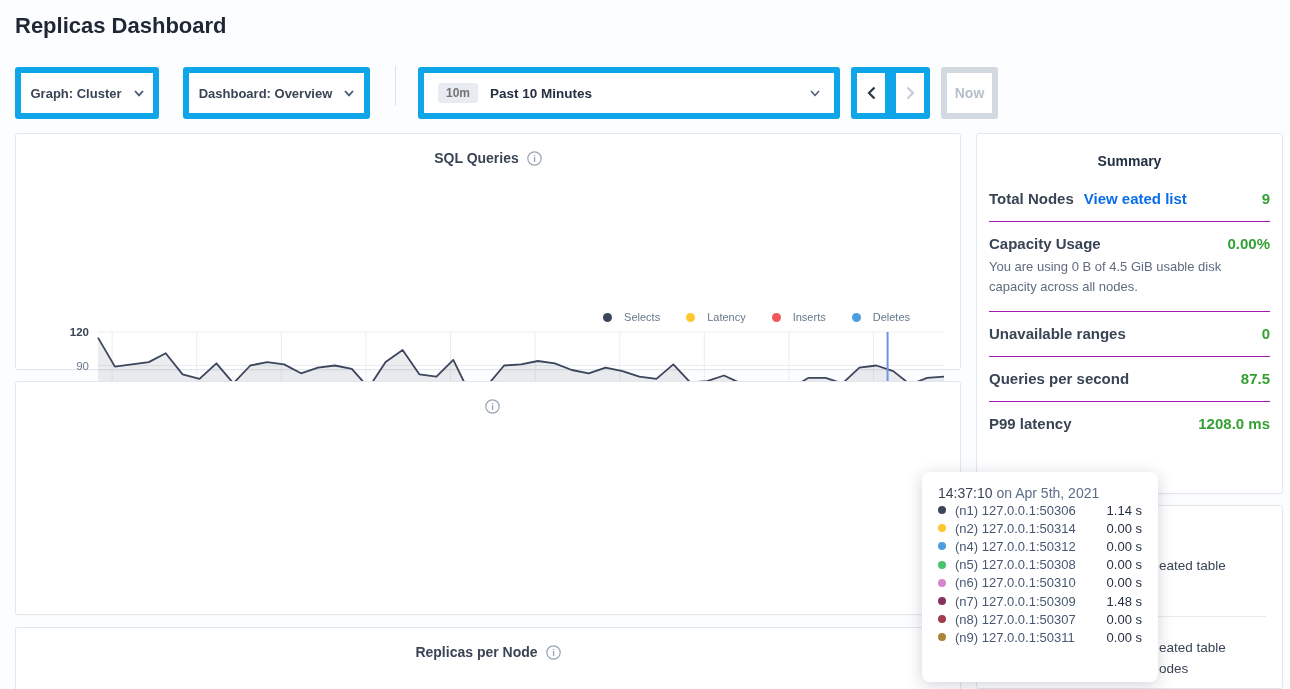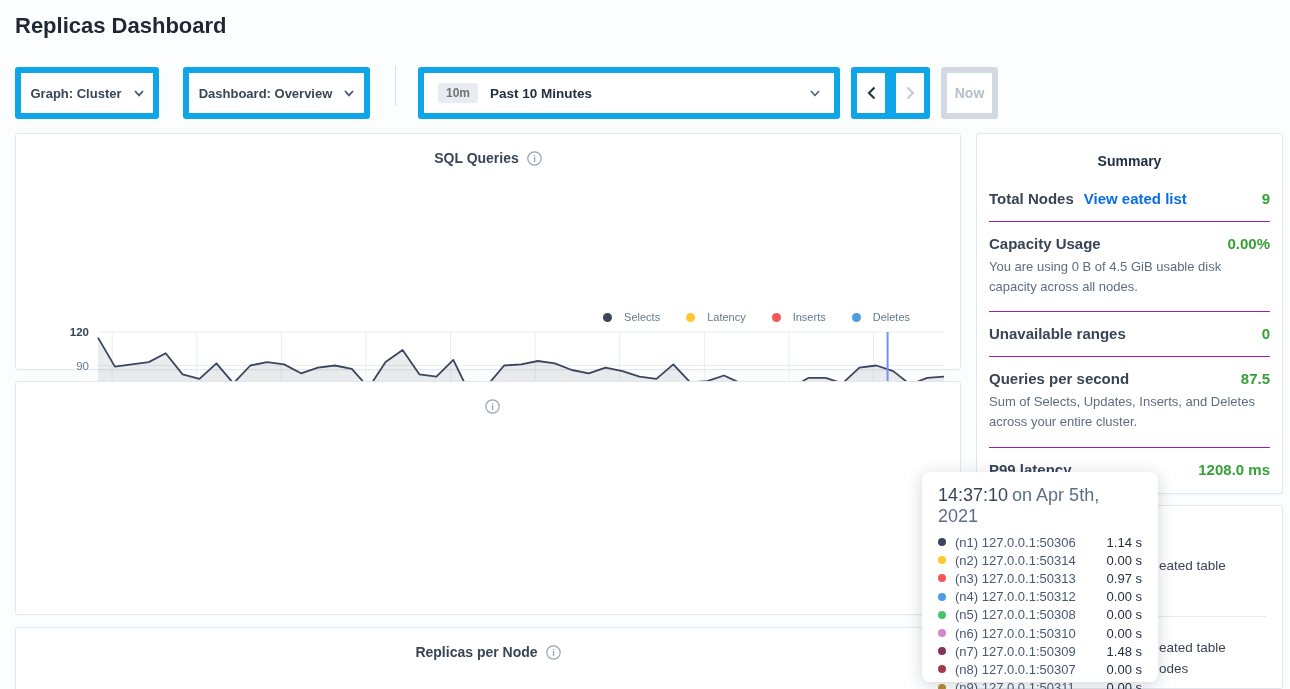--- a/index.html
+++ b/index.html
@@ -58,21 +58,21 @@
                   font-weight:bold; color:#394455; opacity:0.55; }
   .ev-frag { position:absolute; font-size:13.5px; color:#394455; }
   #ev-frag-0 { left:182px; top:52px; }
   #ev-divider { position:absolute; left:16px; right:16px; top:110px; height:1px; background:#e8ecf0; }
   #ev-frag-1 { left:182px; top:134px; }
   #ev-frag-2 { left:182px; top:155px; }
 
   
   #hover-tooltip { left:922px; top:472px; width:236px; height:210px; background:#fff; border-radius:8px;
                    box-shadow:0 3px 16px rgba(50,60,80,0.22); padding:13px 16px 10px; z-index:20; }
-  #tt-header { font-size:18px; margin-bottom:6px; }
+  #tt-header { font-size:14px; }
   #tt-time { color:#394455; }
   #tt-date { color:#5d6e88; margin-left:4px; }
   .tt-row { display:flex; align-items:center; height:18.2px; font-size:13px; color:#475872; }
   .tt-dot { width:8px; height:8px; border-radius:50%; margin-right:9px; flex:none; }
   .tt-val { margin-left:auto; font-weight:normal; color:#242f42; }
 </style>
 </head>
 <body>
 
 <h1 class="abs" id="page-title">Replicas Dashboard</h1>
@@ -228,21 +228,20 @@
       <span class="sum-label">Unavailable ranges</span>
       <span class="sum-value">0</span>
     </div>
   </div>
 
   <div class="sum-row">
     <div class="sum-line">
       <span class="sum-label">Queries per second</span>
       <span class="sum-value">87.5</span>
     </div>
-    <div class="sum-desc">Sum of Selects, Updates, Inserts, and Deletes across your entire cluster.</div>
   </div>
 
   <div class="sum-row">
     <div class="sum-line">
       <span class="sum-label">P99 latency</span>
       <span class="sum-value">1208.0 ms</span>
     </div>
   </div>
 </div>
 
@@ -263,25 +262,20 @@
         <span class="tt-dot" style="background: rgb(59, 69, 92);"></span>
         <span>(n1) 127.0.0.1:50306</span>
         <span class="tt-val">1.14 s</span>
       </div>
       <div class="tt-row">
         <span class="tt-dot" style="background: rgb(255, 199, 46);"></span>
         <span>(n2) 127.0.0.1:50314</span>
         <span class="tt-val">0.00 s</span>
       </div>
       <div class="tt-row">
-        <span class="tt-dot" style="background: rgb(242, 87, 87);"></span>
-        <span>(n3) 127.0.0.1:50313</span>
-        <span class="tt-val">0.97 s</span>
-      </div>
-      <div class="tt-row">
         <span class="tt-dot" style="background: rgb(77, 157, 224);"></span>
         <span>(n4) 127.0.0.1:50312</span>
         <span class="tt-val">0.00 s</span>
       </div>
       <div class="tt-row">
         <span class="tt-dot" style="background: rgb(73, 194, 110);"></span>
         <span>(n5) 127.0.0.1:50308</span>
         <span class="tt-val">0.00 s</span>
       </div>
       <div class="tt-row">

